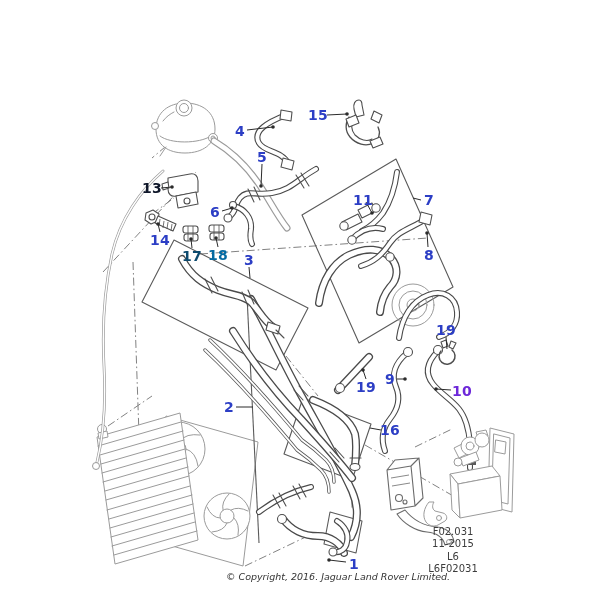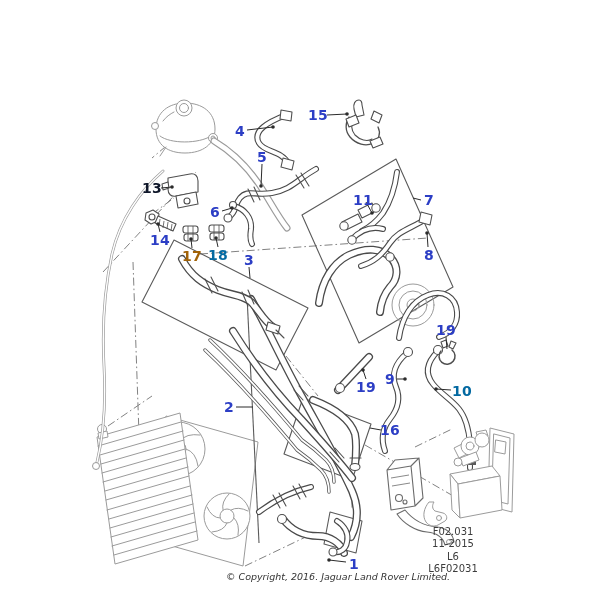--- a/index.html
+++ b/index.html
@@ -321,28 +321,28 @@
 <div id="callouts">
       <div class="callout" style="left: 354px; top: 564px; color: rgb(44, 62, 197);">1</div>
       <div class="callout" style="left: 229px; top: 407px; color: rgb(44, 62, 197);">2</div>
       <div class="callout" style="left: 249px; top: 260px; color: rgb(44, 62, 197);">3</div>
       <div class="callout" style="left: 240px; top: 131px; color: rgb(44, 62, 197);">4</div>
       <div class="callout" style="left: 262px; top: 157px; color: rgb(44, 62, 197);">5</div>
       <div class="callout" style="left: 215px; top: 212px; color: rgb(44, 62, 197);">6</div>
       <div class="callout" style="left: 429px; top: 200px; color: rgb(44, 62, 197);">7</div>
       <div class="callout" style="left: 429px; top: 255px; color: rgb(44, 62, 197);">8</div>
       <div class="callout" style="left: 390px; top: 379px; color: rgb(44, 62, 197);">9</div>
-      <div class="callout" style="left: 462px; top: 391px; color: #0369a1;">10</div>
+      <div class="callout" style="left: 462px; top: 391px; color: #6d28d9;">10</div>
       <div class="callout" style="left: 363px; top: 200px; color: rgb(44, 62, 197);">11</div>
       <div class="callout" style="left: 446px; top: 330px; color: rgb(44, 62, 197);">19</div>
       <div class="callout" style="left: 152px; top: 188px; color: #0f172a;">13</div>
       <div class="callout" style="left: 160px; top: 240px; color: rgb(44, 62, 197);">14</div>
       <div class="callout" style="left: 318px; top: 115px; color: rgb(44, 62, 197);">15</div>
       <div class="callout" style="left: 390px; top: 430px; color: rgb(44, 62, 197);">16</div>
-      <div class="callout" style="left: 192px; top: 256px; color: #a16207;">17</div>
+      <div class="callout" style="left: 192px; top: 256px; color: #0c4a6e;">17</div>
       <div class="callout" style="left: 218px; top: 255px; color: #0369a1;">18</div>
       <div class="callout" style="left: 366px; top: 387px; color: rgb(44, 62, 197);">19</div>
     </div>
 
 <div class="stamp">
   <div>F02.031</div>
   <div>11-2015</div>
   <div>L6</div>
   <div>L6F02031</div>
 </div>

